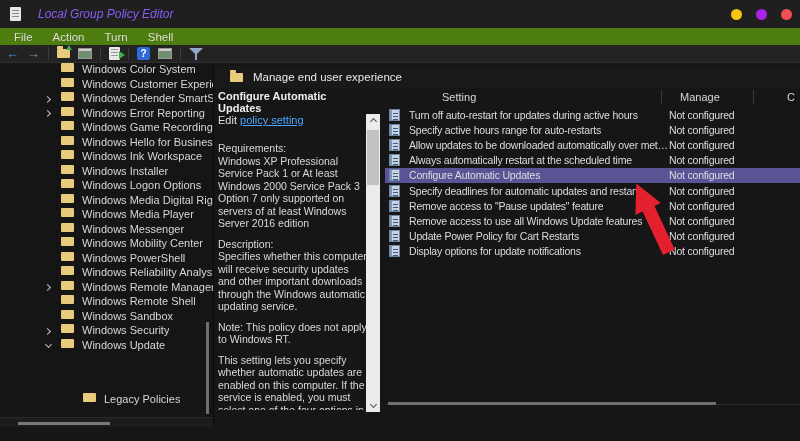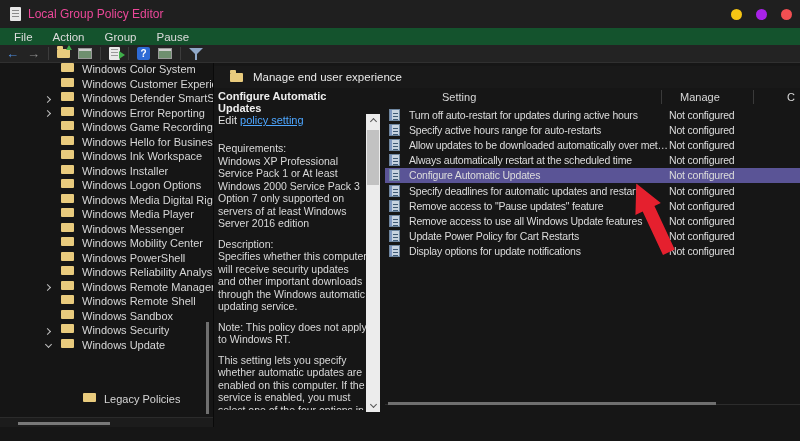--- a/index.html
+++ b/index.html
@@ -7,26 +7,26 @@
     font-family:"Liberation Sans", sans-serif; }
   #app { position:relative; width:800px; height:441px; background:#161616; color:#e0e0e0; }
 
   
   .titlebar { position:absolute; left:0; top:0; width:800px; height:28px; background:#1f1f1f;
     display:flex; align-items:center; }
   .doc-icon { position:relative; width:11px; height:14px; background:#e8e8e8; margin-left:10px;
     border-radius:1px; }
   .doc-icon::before { content:''; position:absolute; left:2px; top:3px; right:2px; height:8px;
     background:repeating-linear-gradient(to bottom,#8a8a8a 0,#8a8a8a 1px,transparent 1px,transparent 3px); }
-  .title-text { margin-left:7px; font-size:12px; color:#ec4899; }
+  .title-text { margin-left:17px; font-size:12px; color:#8b5cf6;font-style:italic; }
   .win-controls { position:absolute; right:8px; top:0; height:28px; display:flex; align-items:center; gap:14px; }
   .win-dot { width:11px; height:11px; border-radius:50%; }
 
   
-  .menubar { position:absolute; left:0; top:28px; width:800px; height:17px; background:#14532d;
+  .menubar { position:absolute; left:0; top:28px; width:800px; height:17px; background:#4d7c0f;
     display:flex; align-items:center; padding-left:4px; }
   .menu-item { font-size:11.5px; color:#dcdcdc; padding:0 10px; height:100%; display:flex; align-items:center; }
 
   
   .toolbar { position:absolute; left:0; top:45px; width:800px; height:18px; background:#232323;
     border-bottom:1px solid #303030; display:flex; align-items:center; padding-left:6px; gap:8px; }
   .tb-sep { width:1px; height:13px; background:#3c3c3c; }
   .arrow-glyph { font-size:13px; font-weight:bold; line-height:1; }
   .back { color:#4f8ede; }
   .fwd { color:#8f8f8f; }
@@ -142,22 +142,22 @@
     <div class="win-controls" id="win-controls">
         <span class="win-dot" style="background: rgb(246, 197, 20);"></span>
         <span class="win-dot" style="background: rgb(168, 34, 232);"></span>
         <span class="win-dot" style="background: rgb(242, 79, 82);"></span>
       </div>
   </div>
 
   <div class="menubar" id="menubar">
       <span class="menu-item">File</span>
       <span class="menu-item">Action</span>
-      <span class="menu-item">Group</span>
-      <span class="menu-item">Pause</span>
+      <span class="menu-item">Turn</span>
+      <span class="menu-item">Shell</span>
     </div>
 
   <div class="toolbar">
     <span class="arrow-glyph back">←</span>
     <span class="arrow-glyph fwd">→</span>
     <span class="tb-sep"></span>
     <span class="folder tb-folder-arrow"></span>
     <span class="tb-window"></span>
     <span class="tb-sep"></span>
     <span class="tb-export"></span>

